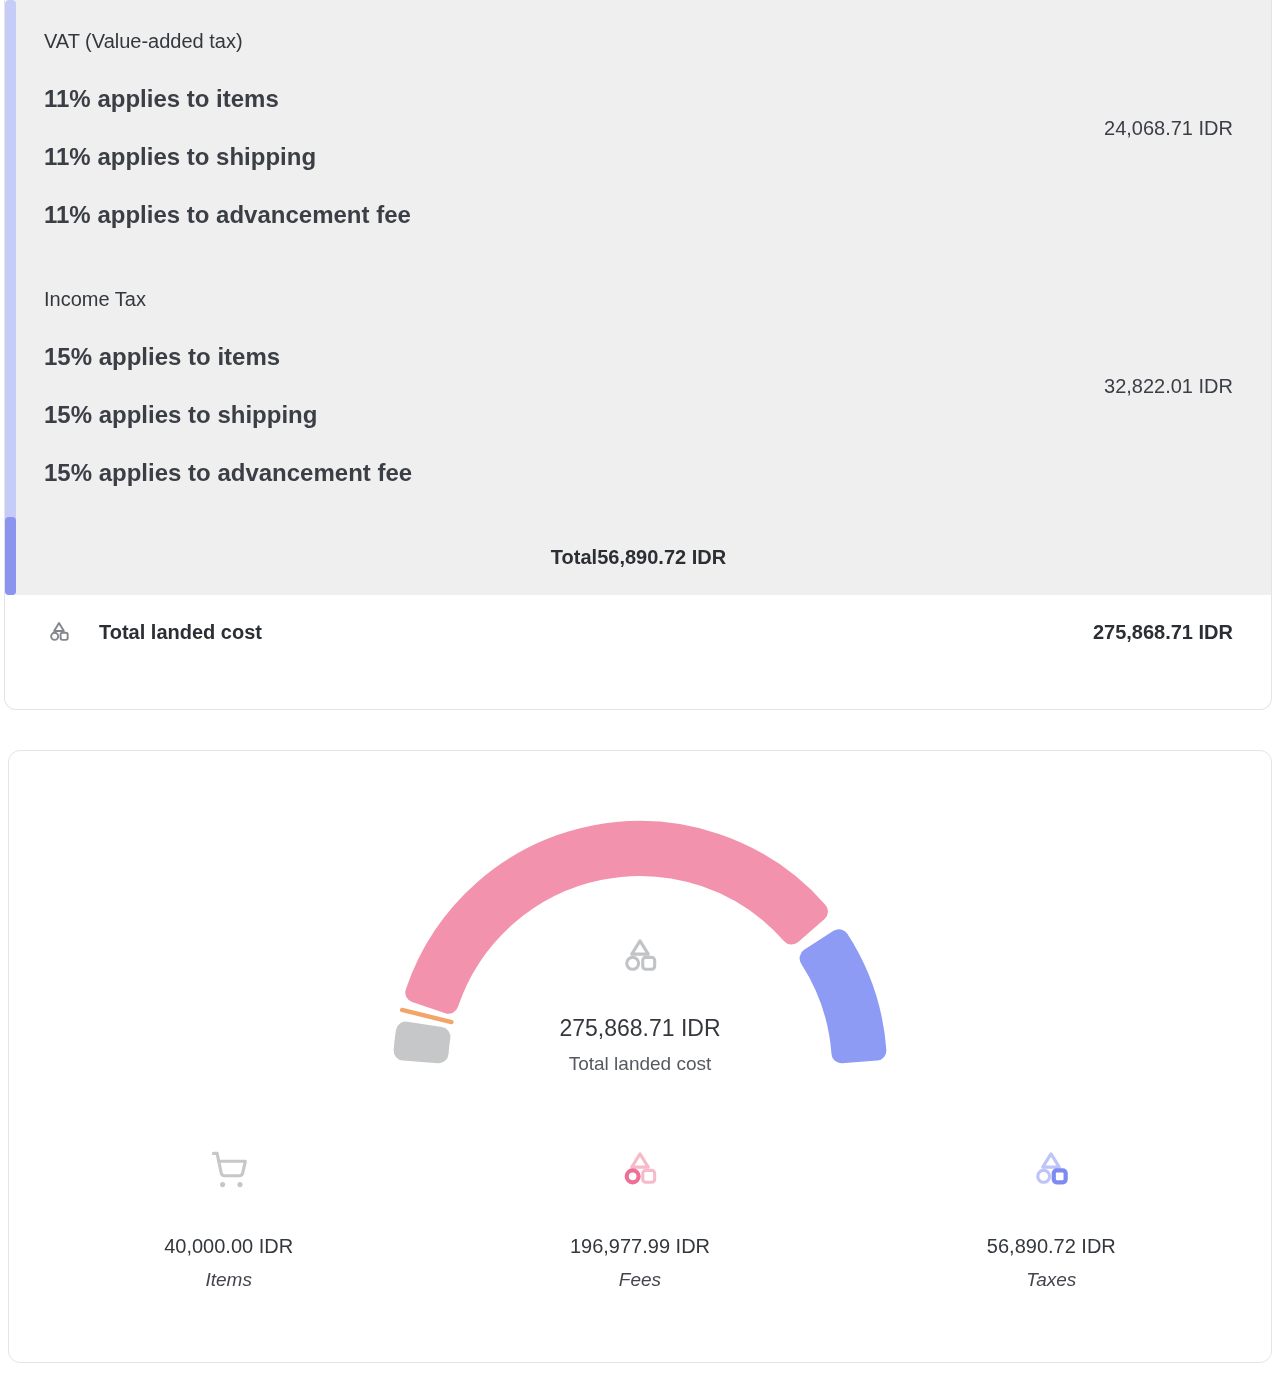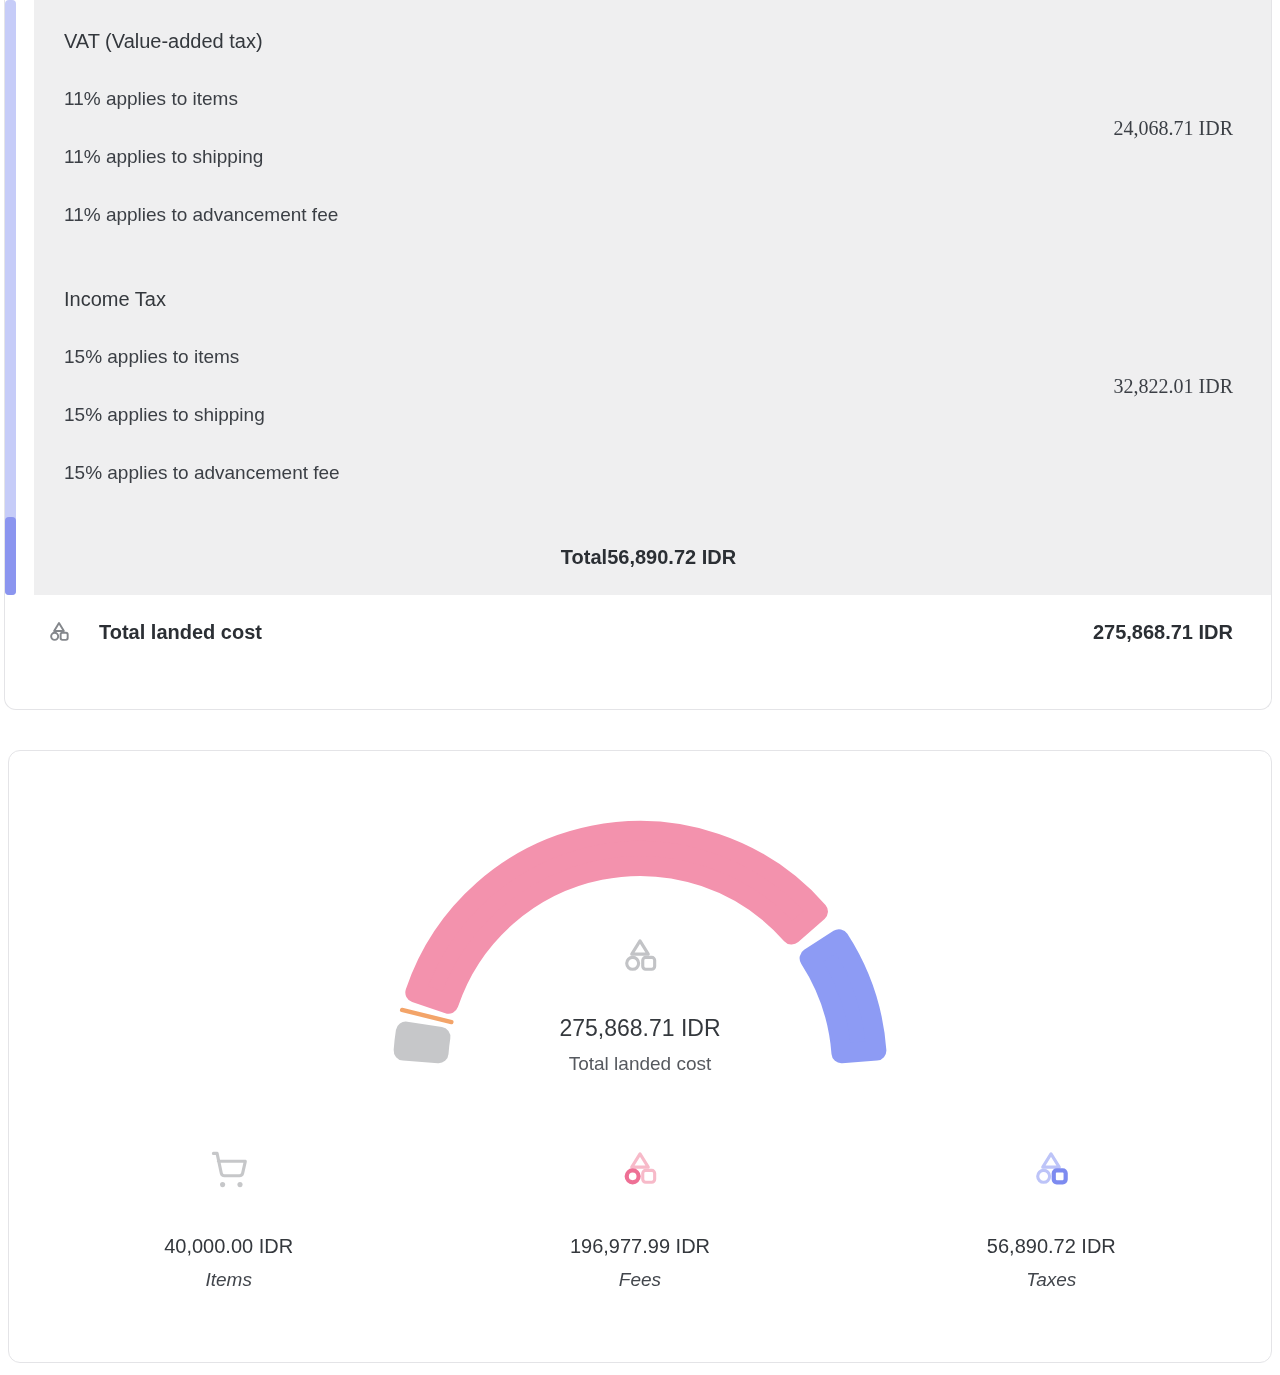--- a/index.html
+++ b/index.html
@@ -20,31 +20,31 @@
   }
   .scrollbar{
     position:absolute;left:0;top:0;width:11px;height:595px;
     background:var(--scroll-track);border-radius:4px;z-index:2;
   }
   .scrollbar .thumb{
     position:absolute;left:0;bottom:0;width:11px;height:78px;
     background:var(--scroll-thumb);border-radius:4px;
   }
   .panel{
-    margin-left:29px;
+    margin-left:9px;
     background:var(--panel-bg);
     padding:28px 38px 25px 30px;
     height:595px;
   }
   .tax-group{display:flex;align-items:center;justify-content:space-between;margin-bottom:58px;}
   .tax-lines{flex:1;}
   .tax-header{font-size:20px;line-height:26px;font-weight:500;color:var(--text-header);margin-bottom:32px;}
-  .tax-line{font-size:19px;line-height:26px;font-weight:400;color:var(--text-row);margin-bottom:32px;}
+  .tax-line{font-size:24px;line-height:26px;font-weight:700;color:var(--text-row);margin-bottom:32px;}
   .tax-lines > div:last-child{margin-bottom:0;}
-  .tax-amount{font-size:20px;line-height:26px;font-weight:400;color:var(--text-row);white-space:nowrap;font-family:Liberation Serif, serif;}
+  .tax-amount{font-size:20px;line-height:26px;font-weight:400;color:var(--text-row);white-space:nowrap;}
   .total-row{display:flex;align-items:center;justify-content:center;margin-top:0;}
   .total-label,.total-amount{font-size:20px;line-height:26px;font-weight:700;color:var(--text-strong);}
   .landed-row{
     display:flex;align-items:center;background:#ffffff;
     padding:24px 38px 0 41px;
   }
   .landed-icon{width:26px;height:26px;color:var(--icon-gray-dark);flex:none;}
   .landed-label{font-size:20px;font-weight:700;color:var(--text-strong);margin-left:27px;flex:1;}
   .landed-amount{font-size:20px;font-weight:700;color:var(--text-strong);white-space:nowrap;}
 

